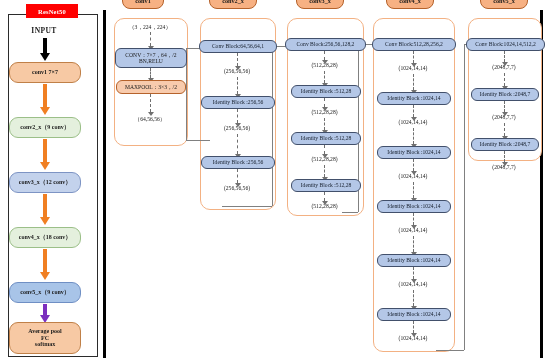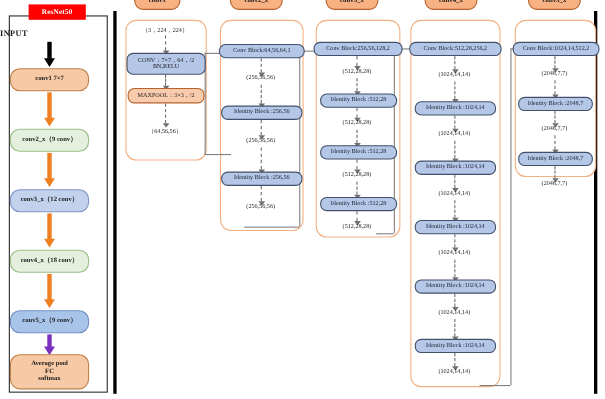--- a/index.html
+++ b/index.html
@@ -7,21 +7,21 @@
        font-family:"Liberation Serif", serif;color:#1a1a1a;}
   #root{position:relative;width:550px;height:363px;}
 
   
   .left-panel{position:absolute;left:8px;top:14px;width:88px;height:341px;
               border:1.6px solid #2b2b2b;background:#fff;}
   .title-badge{position:absolute;left:26px;top:4px;width:52px;height:14px;
                background:#ff0000;border:0;color:#ffffff;font-size:6.5px;
                font-weight:bold;display:flex;align-items:center;justify-content:center;
                letter-spacing:.2px;z-index:5;font-family:"Liberation Serif",serif;}
-  .lbl-input{position:absolute;left:0;top:26px;width:88px;text-align:left;
+  .lbl-input{position:absolute;left:0;top:26px;width:88px;text-align:center;
              font-size:7.5px;font-weight:bold;letter-spacing:.4px;}
   .lbl-output{position:absolute;left:0;top:327px;width:88px;text-align:center;
               font-size:7.5px;font-weight:bold;letter-spacing:.4px;}
   .lbox{position:absolute;left:9px;width:70px;height:19px;border-radius:9px;
         display:flex;align-items:center;justify-content:center;text-align:center;
         font-size:6px;font-weight:bold;border:1px solid #9a7c5a;line-height:1.05;}
   .lbox.orange{background:#f7c9a4;border-color:#c08048;}
   .lbox.green{background:#e4f0dd;border-color:#9bbf88;}
   .lbox.blue{background:#c3d2ec;border-color:#7d94c4;}
   .lbox.blue2{background:#a8c4e8;border-color:#6f8fc4;}

